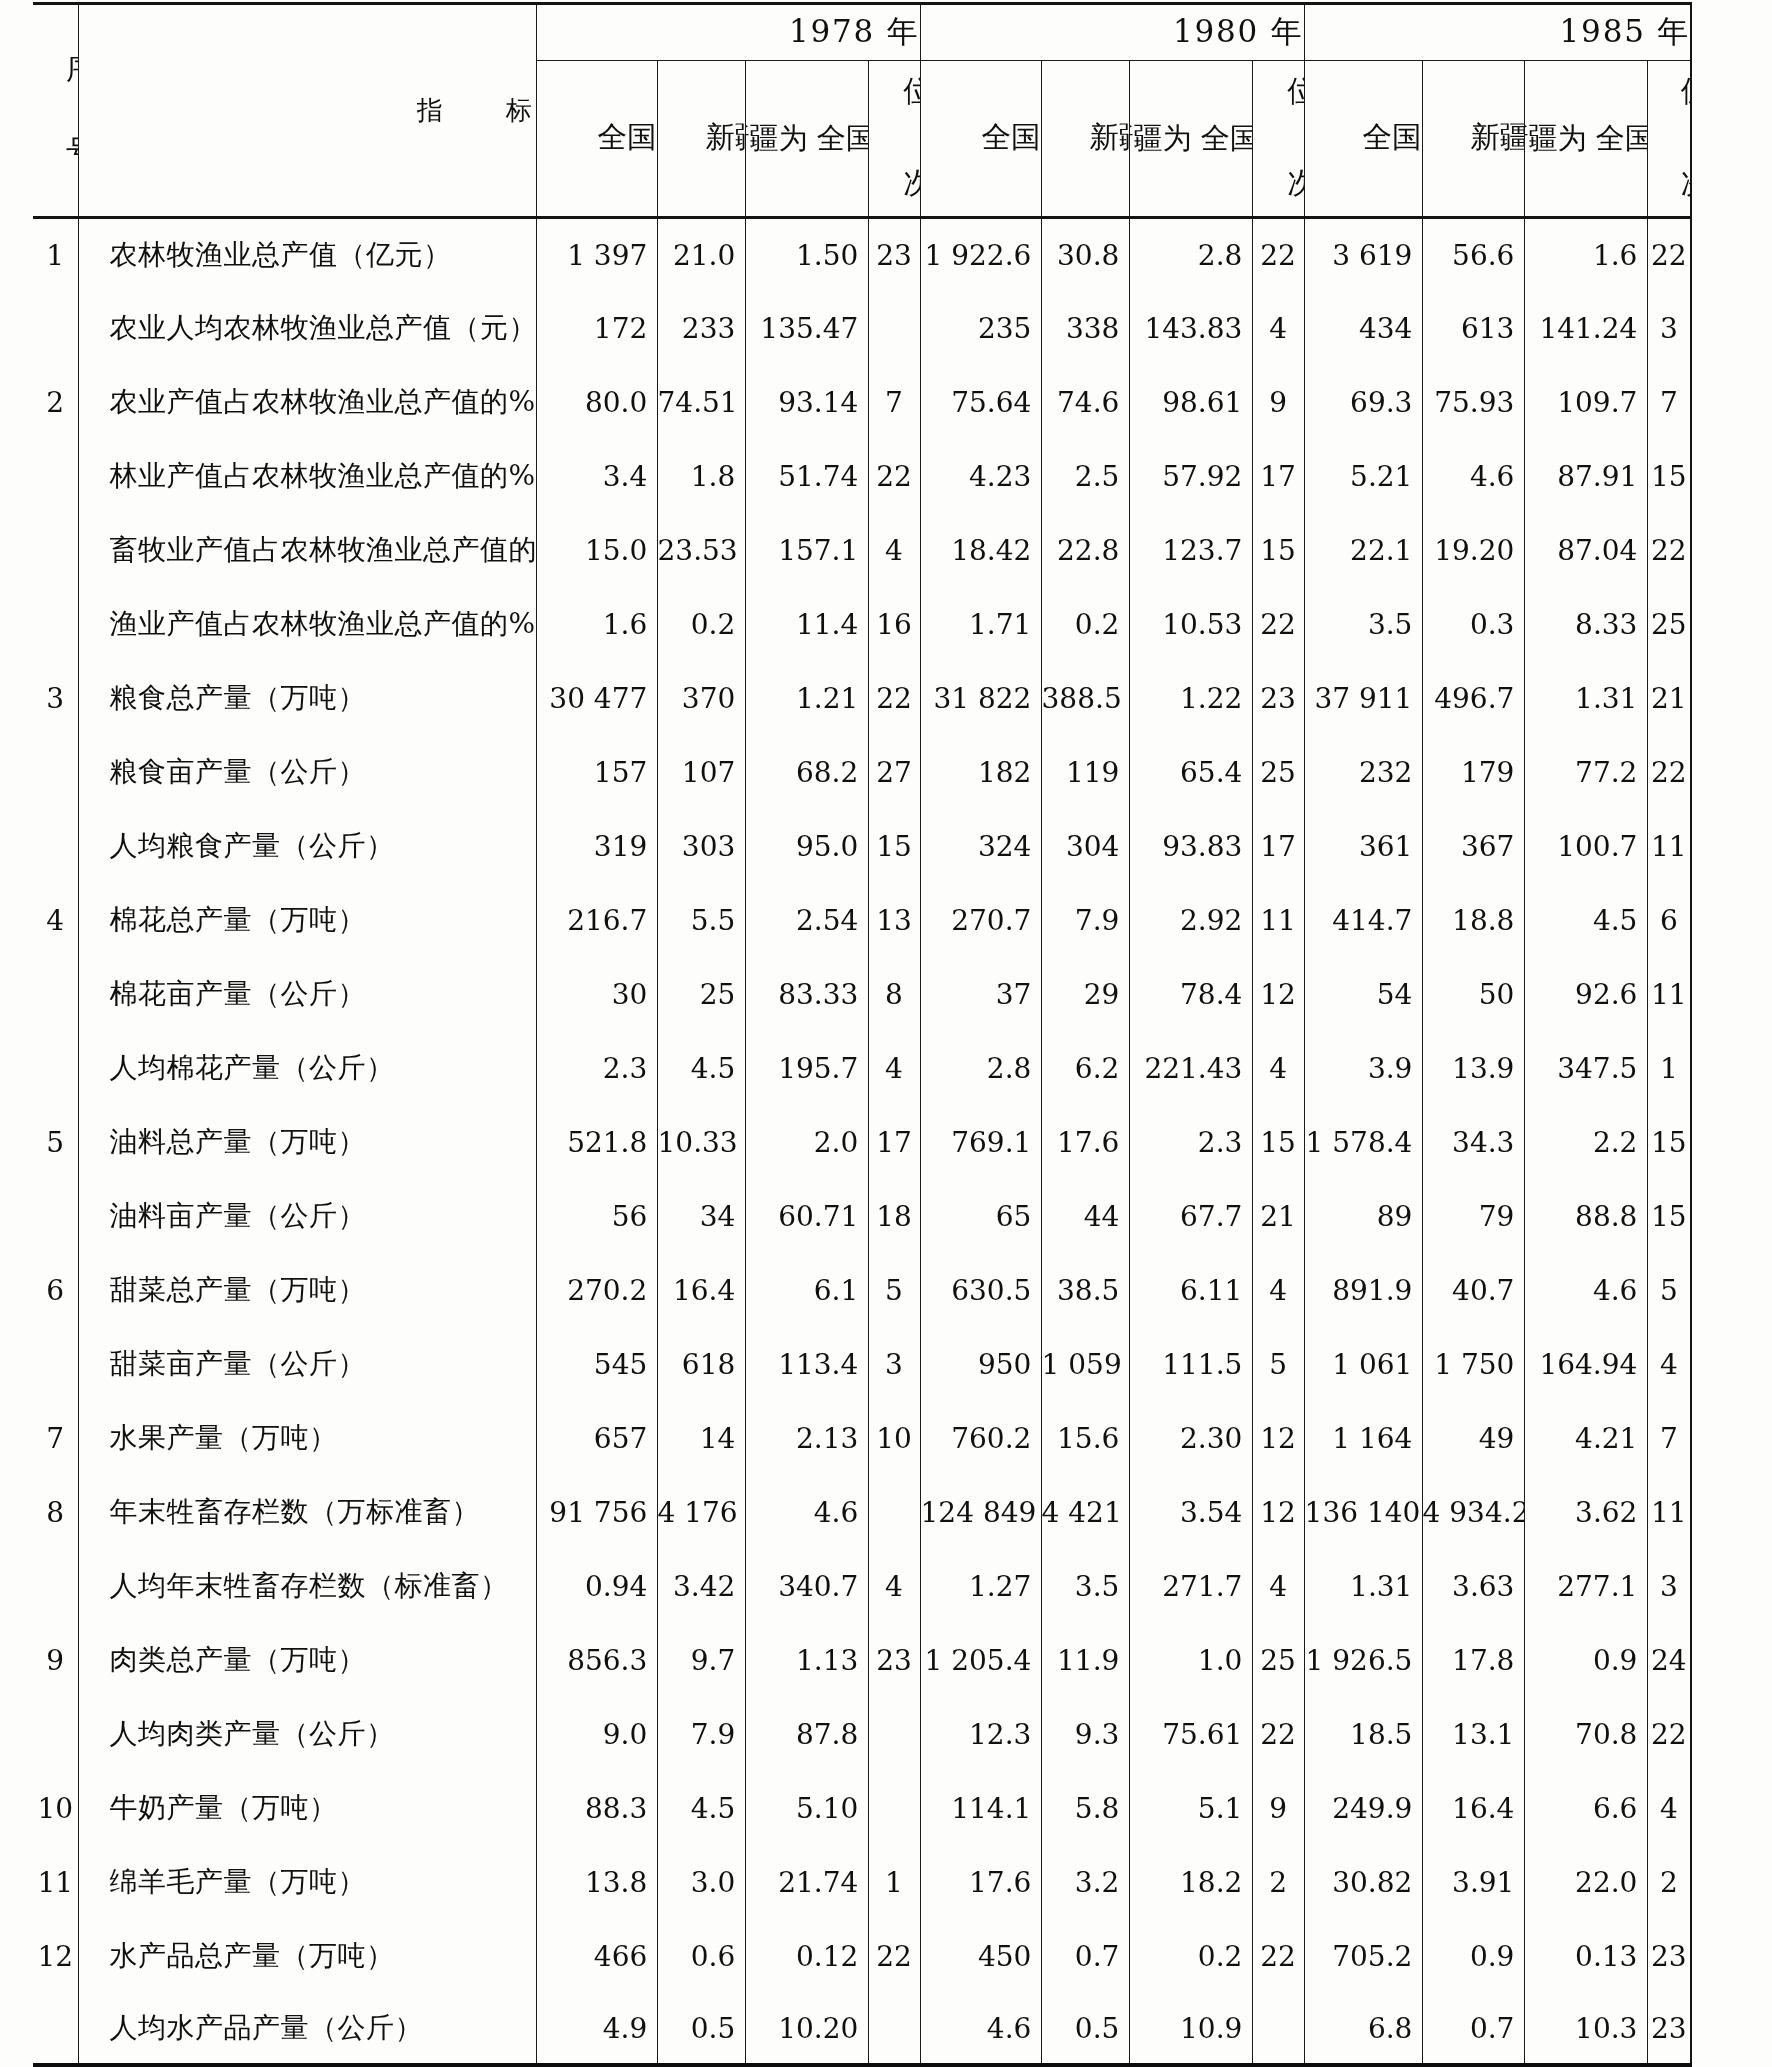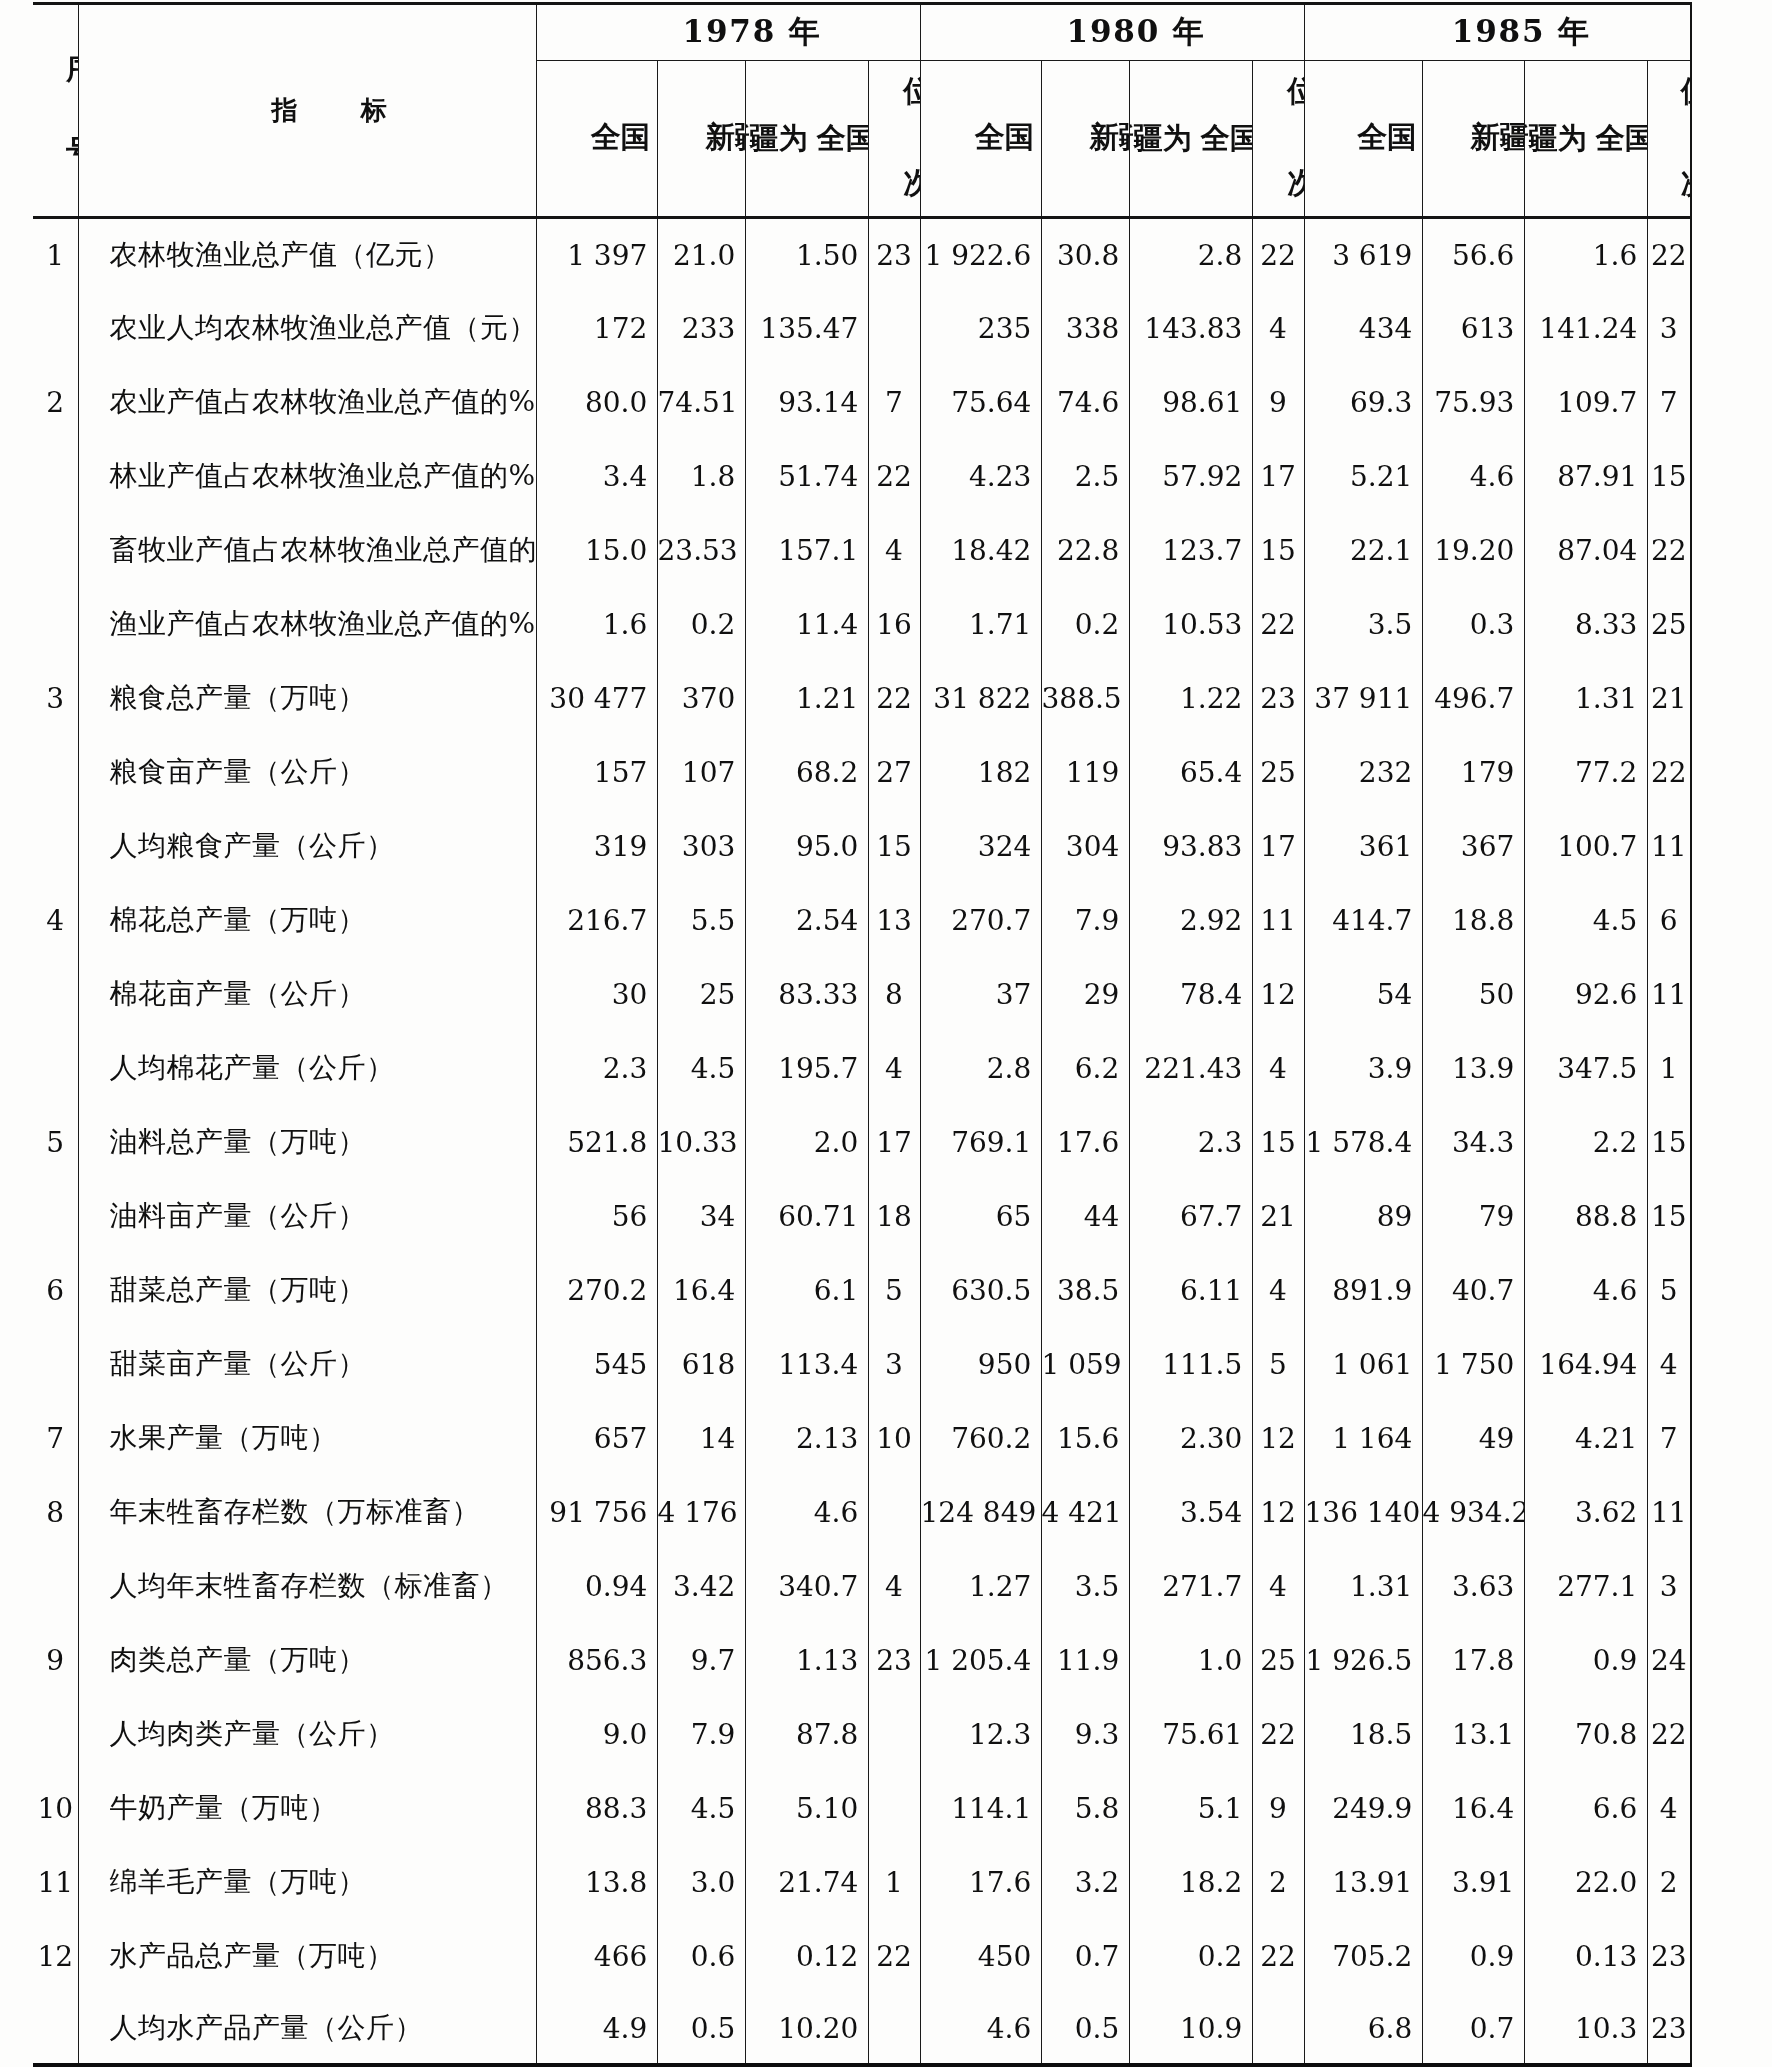--- a/index.html
+++ b/index.html
@@ -23,21 +23,21 @@
     border-left:none;
   }
   th,td{
     border-left:1.8px solid #1a1a1a;
     border-right:1.8px solid #1a1a1a;
     padding:0;
     overflow:hidden;
     white-space:nowrap;
   }
   .c-seq{border-left:none !important;}
-  thead th{font-weight:bold;vertical-align:middle;text-align:center;padding-left:48px;}
+  thead th{font-weight:normal;vertical-align:middle;text-align:right;padding-left:48px;}
   tr.year-row th.year-cell{
     height:55px;
     font-size:31px;
     border-bottom:1.8px solid #1a1a1a;
     letter-spacing:1.8px;
   }
   tr.sub-row th{height:155px;font-size:29.5px;}
   th.head-span{border-bottom:3.7px solid #141414;}
   tr.sub-row th{border-bottom:3.7px solid #141414;}
   .stack{display:flex;flex-direction:column;align-items:center;justify-content:center;}
@@ -496,21 +496,21 @@
           <td class="c-seq c-no">11</td>
           <td class="c-label">绵羊毛产量（万吨）</td>
           <td class="c-num">13.8</td>
           <td class="c-num">3.0</td>
           <td class="c-num">21.74</td>
           <td class="c-rank">1</td>
           <td class="c-num">17.6</td>
           <td class="c-num">3.2</td>
           <td class="c-num">18.2</td>
           <td class="c-rank">2</td>
-          <td class="c-num">13.91</td>
+          <td class="c-num">30.82</td>
           <td class="c-num">3.91</td>
           <td class="c-num">22.0</td>
           <td class="c-rank">2</td>
         </tr>
         <tr>
           <td class="c-seq c-no">12</td>
           <td class="c-label">水产品总产量（万吨）</td>
           <td class="c-num">466</td>
           <td class="c-num">0.6</td>
           <td class="c-num">0.12</td>

